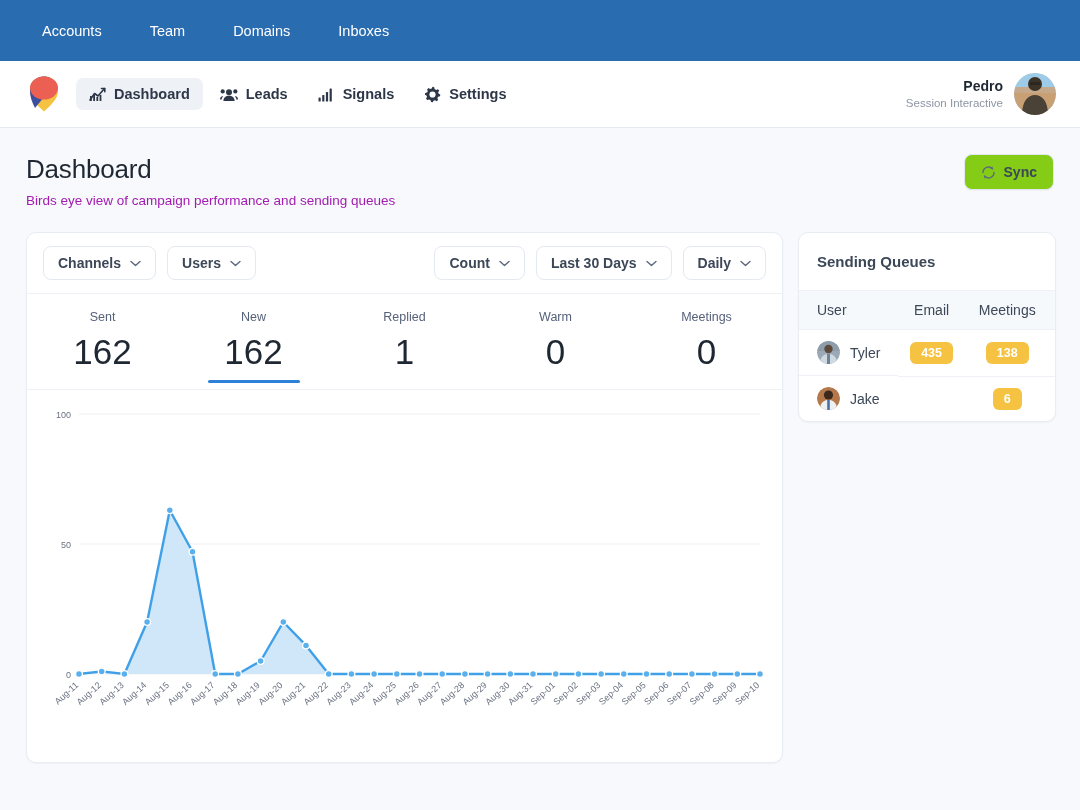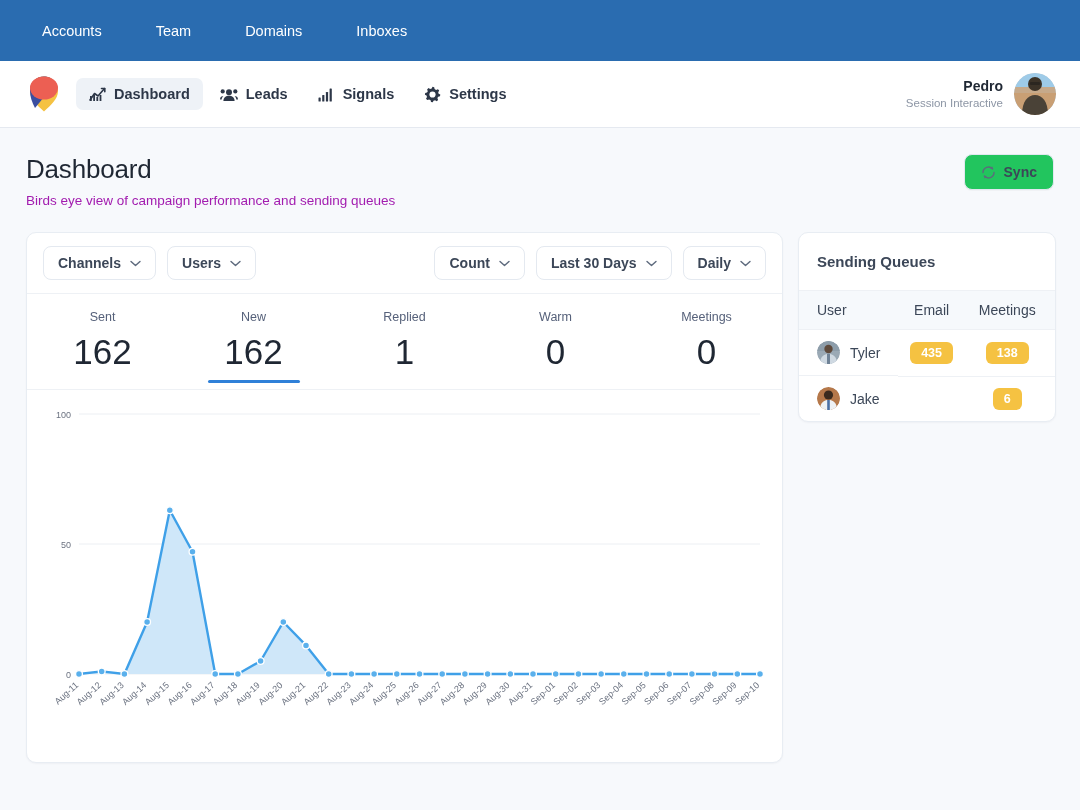--- a/index.html
+++ b/index.html
@@ -11,21 +11,21 @@
     -webkit-font-smoothing: antialiased;
   }
 
   
   .topbar {
     height: 61px;
     background: #2a6cb0;
     display: flex;
     align-items: center;
     padding-left: 28px;
-    gap: 8px;
+    gap: 2px;
   }
   .topbar-link {
     color: #ffffff;
     font-size: 14.5px;
     font-weight: 400;
     padding: 6px 14px;
     margin-right: 18px;
     cursor: pointer;
     white-space: nowrap;
   }
@@ -81,21 +81,21 @@
   .avatar svg { display:block; }
 
   
   .page { padding: 26px 26px 0 26px; }
   .page-head { display: flex; align-items: flex-start; }
   .page-title { font-size: 26px; font-weight: 400; color: #1f2733; letter-spacing: -0.2px; }
   .page-sub { font-size: 13.5px; color: #a21caf; margin-top: 8px; }
   .sync-btn {
     margin-left: auto;
     display: flex; align-items: center; gap: 8px;
-    background: #22c55e;
+    background: #84cc16;
     border: 1px solid #e2e8f0;
     border-radius: 8px;
     padding: 9px 16px;
     font-size: 14px; font-weight: 600; color: #3c4758;
     cursor: pointer;
     box-shadow: 0 1px 1px rgba(16,24,40,.03);
   }
 
   .layout { display: flex; gap: 15px; margin-top: 24px; align-items: flex-start; }
 

